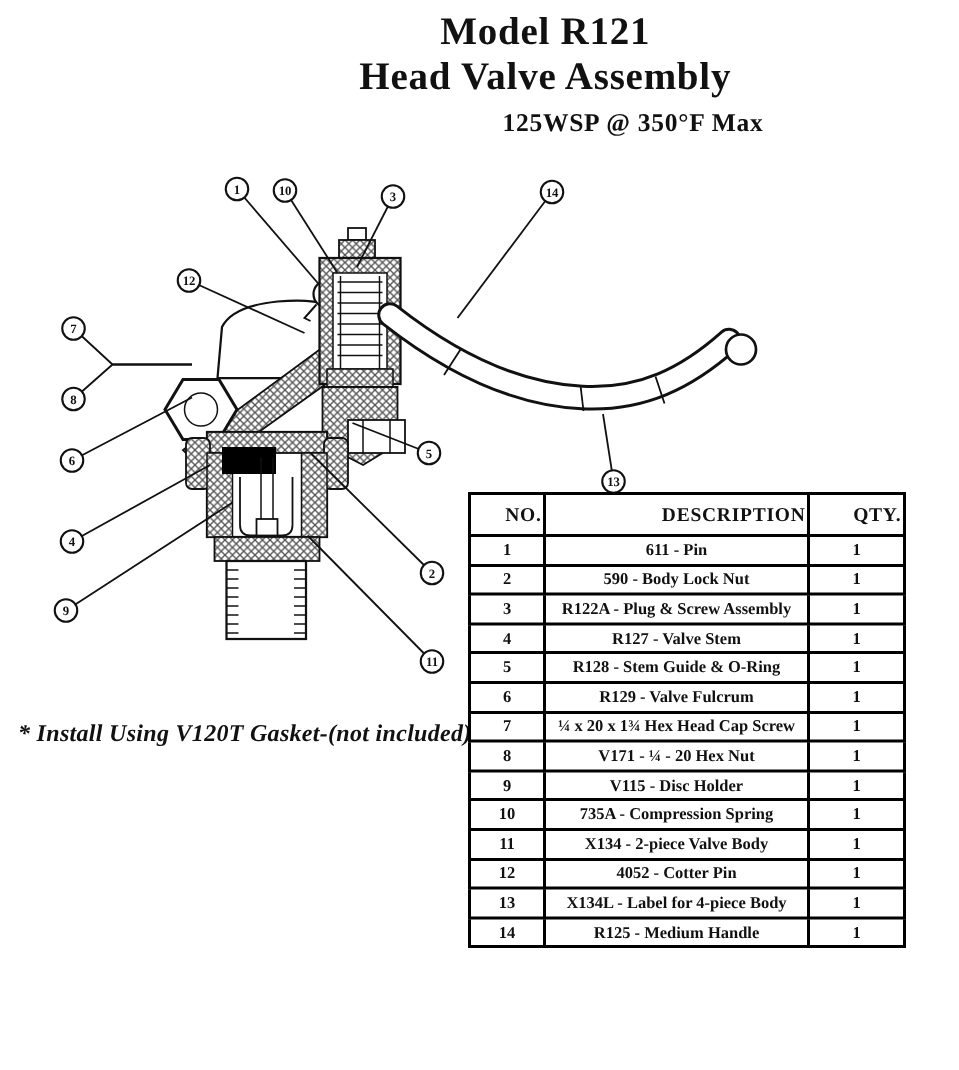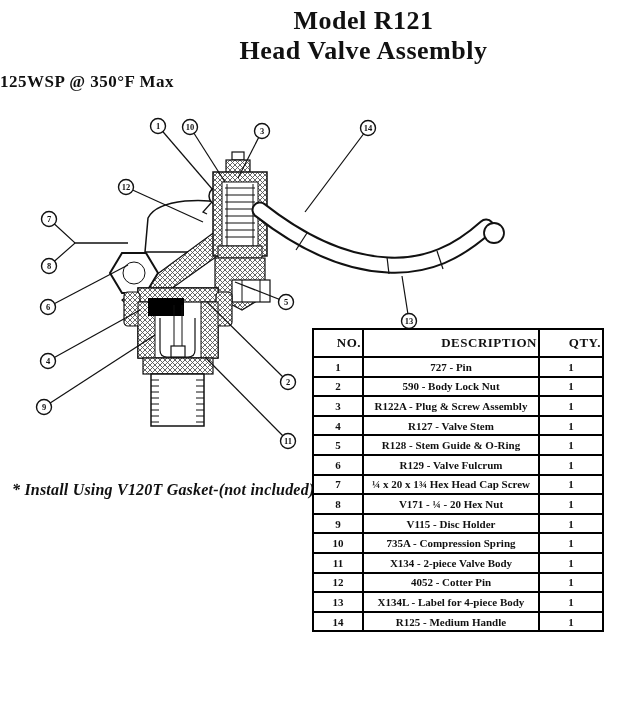--- a/index.html
+++ b/index.html
@@ -7,21 +7,21 @@
     width:639px;height:713px;position:relative;overflow:hidden;
     background:#ffffff;
     font-family:"Liberation Serif","DejaVu Serif",serif;
     color:#111;
   }
   .page-title{
     position:absolute;left:0;top:6px;width:639px;text-align:center;
     font-weight:bold;font-size:26px;line-height:1.15;letter-spacing:.5px;padding-left:44px;
   }
   .page-subtitle{
-    position:absolute;left:0;top:72px;width:509px;text-align:left;
+    position:absolute;left:0;top:72px;width:509px;text-align:right;
     font-weight:bold;font-size:17px;letter-spacing:.5px;
   }
   .footnote{
     position:absolute;left:12px;top:481px;
     font-style:italic;font-weight:600;font-size:16px;letter-spacing:.2px;
   }
   .diagram{position:absolute;left:10px;top:100px;}
   .material-list{
     position:absolute;left:312px;top:328px;width:292px;
   }
@@ -206,21 +206,21 @@
     <thead>
       <tr>
         <th>NO.</th>
         <th>DESCRIPTION</th>
         <th>QTY.</th>
       </tr>
     </thead>
     <tbody id="ml-body">
         <tr>
           <td>1</td>
-          <td>727 - Pin</td>
+          <td>611 - Pin</td>
           <td>1</td>
         </tr>
         <tr>
           <td>2</td>
           <td>590 - Body Lock Nut</td>
           <td>1</td>
         </tr>
         <tr>
           <td>3</td>
           <td>R122A - Plug &amp; Screw Assembly</td>

